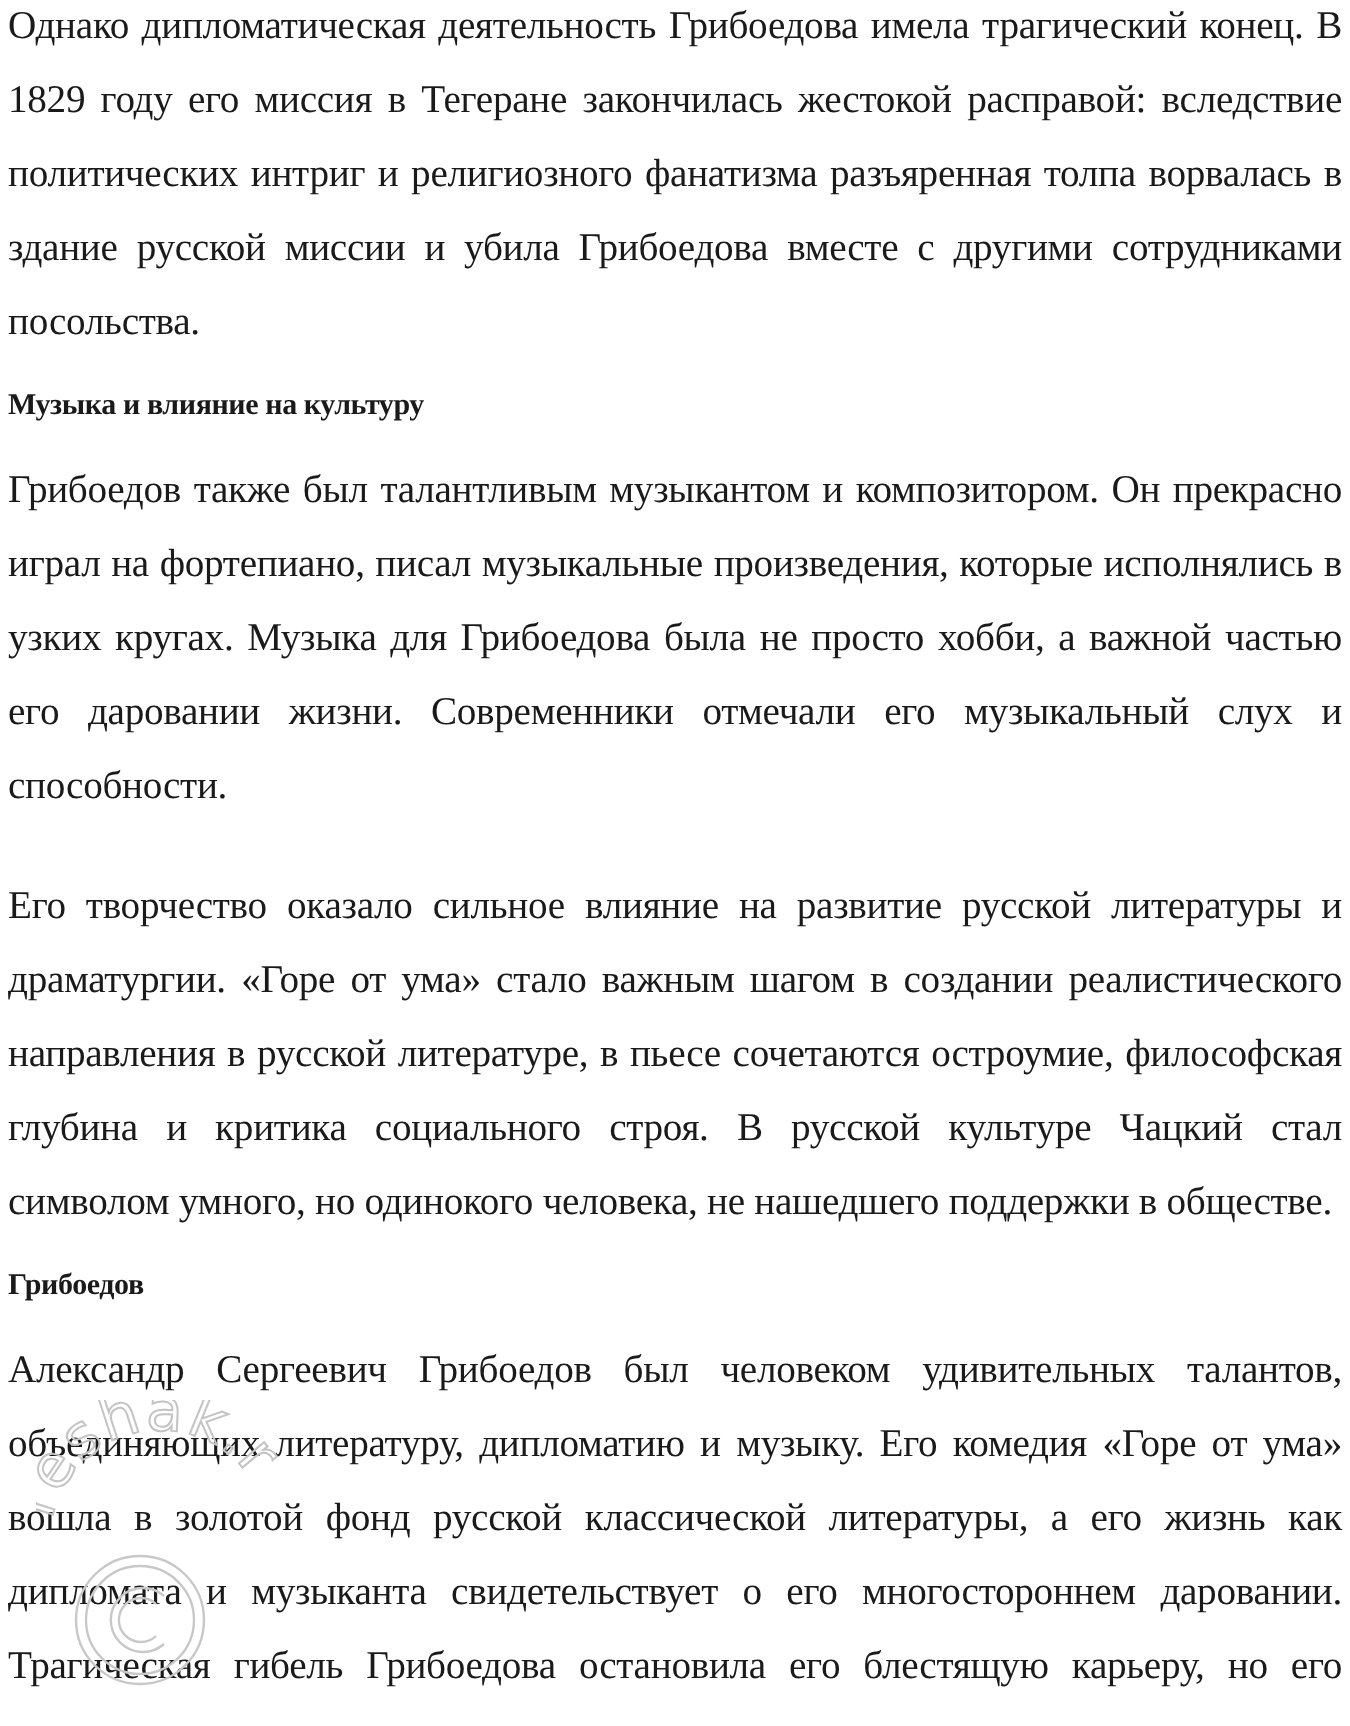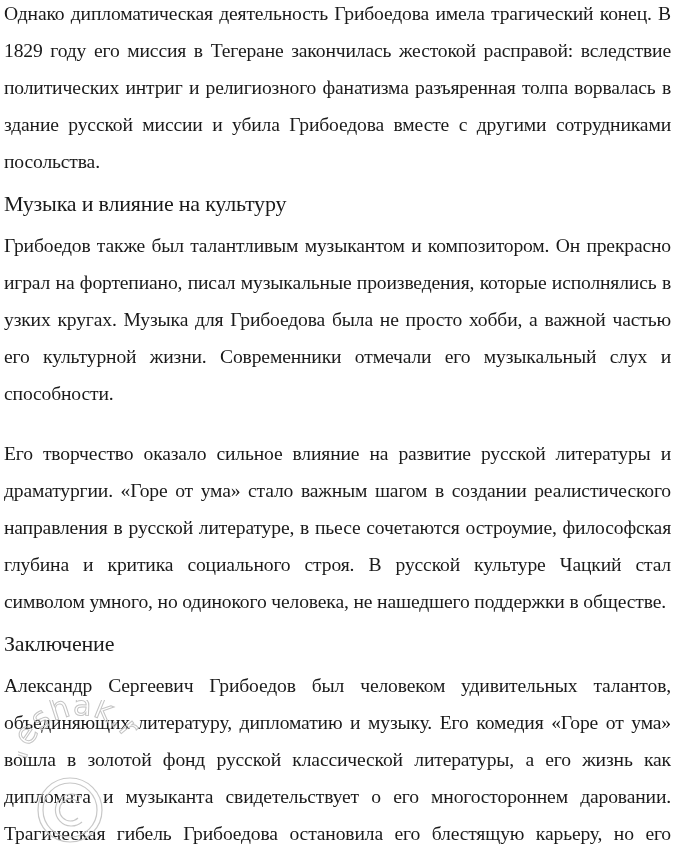--- a/index.html
+++ b/index.html
@@ -24,22 +24,22 @@
     .para {
       margin: 0;
       font-size: 19.6px;
       line-height: 37px;
       text-align: justify;
       text-align-last: left;
       letter-spacing: -0.15px;
     }
     .heading {
       margin: 0;
-      font-size: 22px;
-      font-weight: normal;
+      font-size: 15px;
+      font-weight: bold;
       line-height: 37px;
       letter-spacing: -0.2px;
     }
     .p1 { margin-top: -5px; }
     .h1 { margin-top: 5px; }
     .p2 { margin-top: 5px; }
     .p3 { margin-top: 23px; }
     .h2 { margin-top: 5px; }
     .p4 { margin-top: 5px; }
 
@@ -51,23 +51,23 @@
       height: 160px;
       pointer-events: none;
     }
   </style>
 </head>
 <body>
 
 <div class="doc">
   <p class="para p1">Однако дипломатическая деятельность Грибоедова имела трагический конец. В 1829 году его миссия в Тегеране закончилась жестокой расправой: вследствие политических интриг и религиозного фанатизма разъяренная толпа ворвалась в здание русской миссии и убила Грибоедова вместе с другими сотрудниками посольства.</p>
   <h2 class="heading h1">Музыка и влияние на культуру</h2>
-  <p class="para p2">Грибоедов также был талантливым музыкантом и композитором. Он прекрасно играл на фортепиано, писал музыкальные произведения, которые исполнялись в узких кругах. Музыка для Грибоедова была не просто хобби, а важной частью его культурной жизни. Современники отмечали его музыкальный слух и способности.</p>
+  <p class="para p2">Грибоедов также был талантливым музыкантом и композитором. Он прекрасно играл на фортепиано, писал музыкальные произведения, которые исполнялись в узких кругах. Музыка для Грибоедова была не просто хобби, а важной частью его даровании жизни. Современники отмечали его музыкальный слух и способности.</p>
   <p class="para p3">Его творчество оказало сильное влияние на развитие русской литературы и драматургии. «Горе от ума» стало важным шагом в создании реалистического направления в русской литературе, в пьесе сочетаются остроумие, философская глубина и критика социального строя. В русской культуре Чацкий стал символом умного, но одинокого человека, не нашедшего поддержки в обществе.</p>
-  <h2 class="heading h2">Заключение</h2>
+  <h2 class="heading h2">Грибоедов</h2>
   <p class="para p4">Александр Сергеевич Грибоедов был человеком удивительных талантов, объединяющих литературу, дипломатию и музыку. Его комедия «Горе от ума» вошла в золотой фонд русской классической литературы, а его жизнь как дипломата и музыканта свидетельствует о его многостороннем даровании. Трагическая гибель Грибоедова остановила его блестящую карьеру, но его литературное наследие продолжает жить и влиять на поколения.</p>
 </div>
 
 <div class="watermark">
   <svg width="130" height="160" viewBox="0 0 130 160">
     <defs>
       <path id="wm-arc" d="M 8 60 A 55 55 0 0 1 108 40" fill="none"></path>
     </defs>
     <text font-family="DejaVu Sans, sans-serif" font-size="30" fill="none" stroke="#c4c4c4" stroke-width="1" letter-spacing="1">
       <textPath href="#wm-arc">reshak.ru</textPath>

